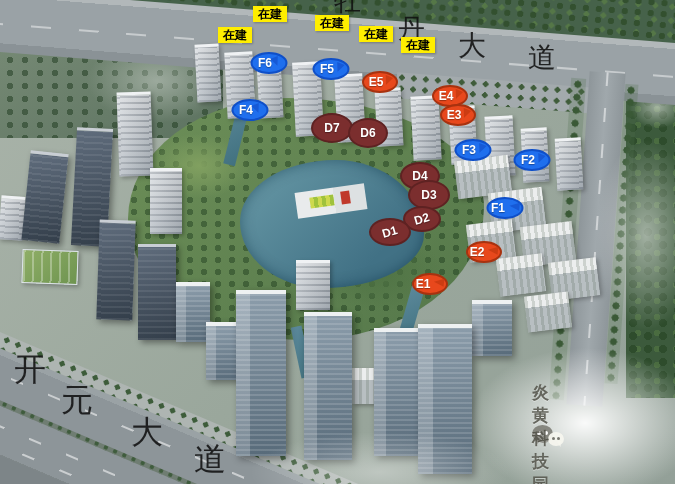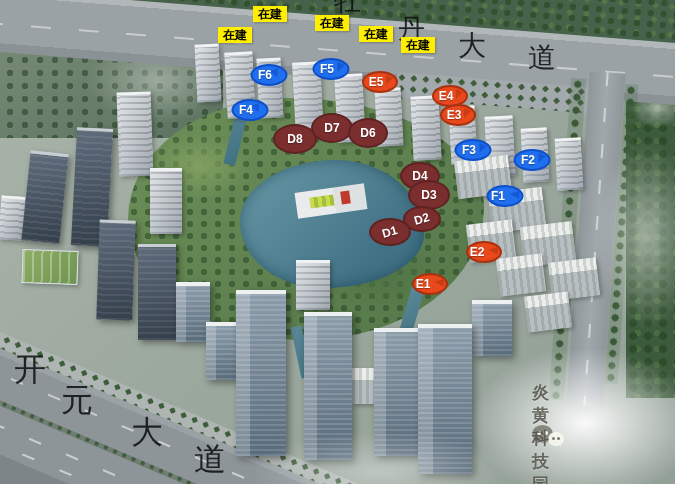--- a/index.html
+++ b/index.html
@@ -221,34 +221,33 @@
   <span class="rchar" style="left:61px;top:384px;font-size:32px">元</span>
   <span class="rchar" style="left:131px;top:416px;font-size:32px">大</span>
   <span class="rchar" style="left:194px;top:443px;font-size:32px">道</span>
 
   <div class="construction" style="left:218px;top:27px">在建</div>
   <div class="construction" style="left:253px;top:6px">在建</div>
   <div class="construction" style="left:315px;top:15px">在建</div>
   <div class="construction" style="left:359px;top:26px">在建</div>
   <div class="construction" style="left:401px;top:37px">在建</div>
 
-  <div class="mk f tail-br" style="left:269px;top:75px">F6</div>
+  <div class="mk f tail-br" style="left:269px;top:63px">F6</div>
   <div class="mk f tail-bl" style="left:331px;top:69px">F5</div>
   <div class="mk f tail-br" style="left:250px;top:110px">F4</div>
   <div class="mk f tail-bl" style="left:473px;top:150px">F3</div>
   <div class="mk f tail-bl" style="left:532px;top:160px">F2</div>
-  <div class="mk f tail-l" style="left:505px;top:196px">F1</div>
+  <div class="mk f tail-l" style="left:505px;top:208px">F1</div>
 
   <div class="mk e tail-bl" style="left:380px;top:82px">E5</div>
   <div class="mk e tail-bl" style="left:450px;top:96px">E4</div>
   <div class="mk e tail-bl" style="left:458px;top:115px">E3</div>
   <div class="mk e tail-l" style="left:484px;top:252px">E2</div>
   <div class="mk e tail-l" style="left:430px;top:284px">E1</div>
 
-  <div class="mk d" style="left:295px;top:139px;width:44px;height:30px">D8</div>
   <div class="mk d" style="left:332px;top:128px;width:42px;height:30px">D7</div>
   <div class="mk d" style="left:368px;top:133px;width:40px;height:30px">D6</div>
   <div class="mk d" style="left:420px;top:176px;width:40px;height:28px">D4</div>
   <div class="mk d" style="left:429px;top:195px;width:42px;height:30px">D3</div>
   <div class="mk d" style="left:422px;top:219px;width:38px;height:26px">
       <span class="tilt">D2</span>
     </div>
   <div class="mk d" style="left:390px;top:232px;width:42px;height:28px">
       <span class="tilt">D1</span>
     </div>

